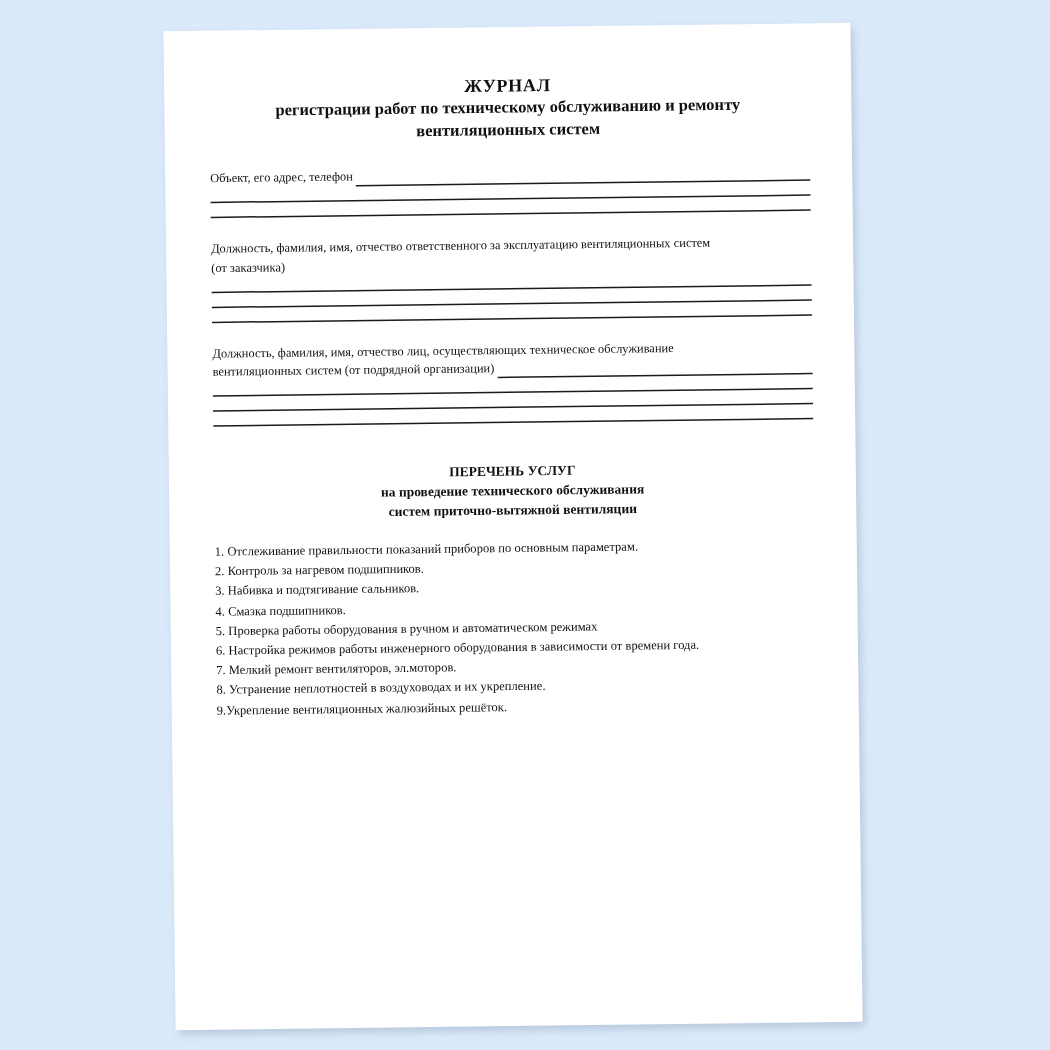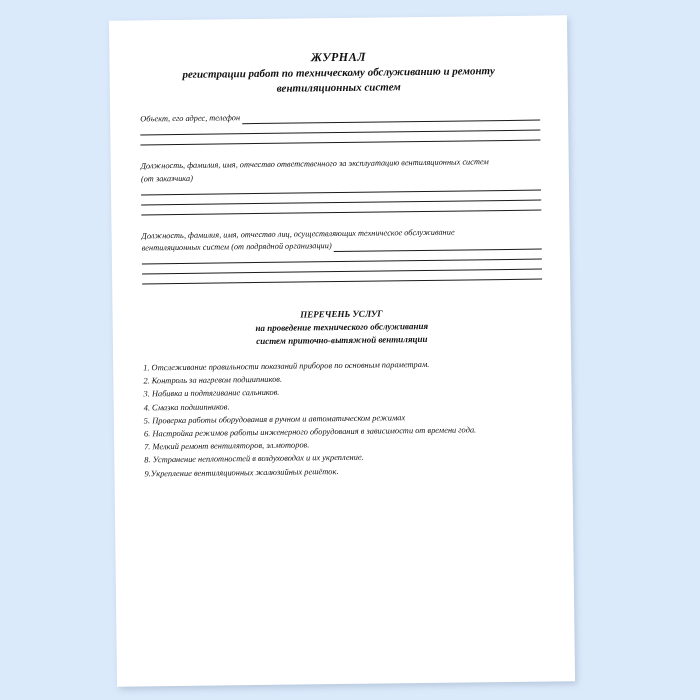--- a/index.html
+++ b/index.html
@@ -10,21 +10,20 @@
     width: 700px;
     height: 700px;
     background: #dbeafb;
     font-family: "Liberation Serif", serif;
     overflow: hidden;
   }
   #scene {
     position: relative;
     width: 560px;
     height: 700px;
-    font-style: italic;
   }
   
   #sheet {
     position: absolute;
     left: 113px;
     top: 18px;
     width: 458px;
     height: 666px;
     background: #ffffff;
     transform: rotate(-0.7deg);

